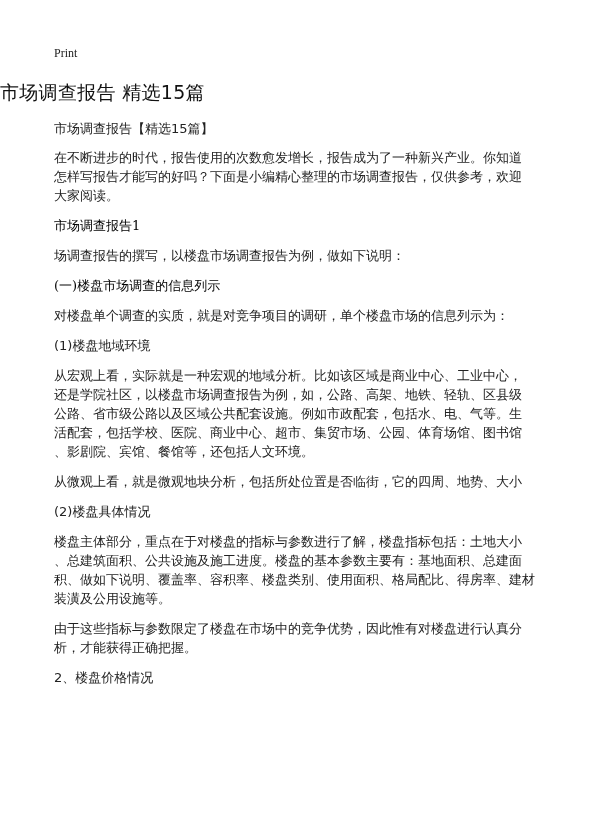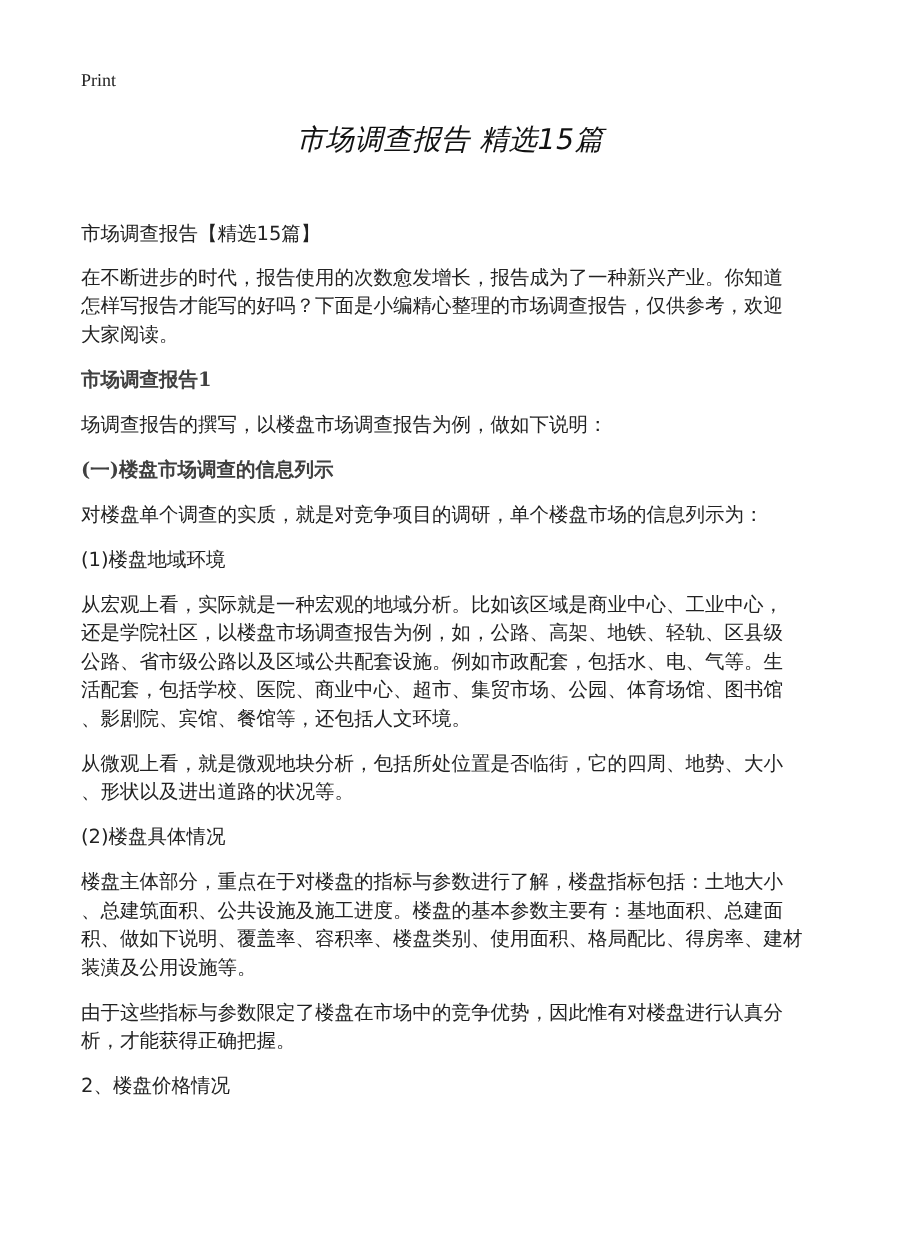--- a/index.html
+++ b/index.html
@@ -28,55 +28,53 @@
       top: 46px;
       font-family: "Liberation Serif", serif;
       font-size: 12px;
       color: #222;
     }
     .doc-title {
       position: absolute;
       left: 0;
       width: 600px;
       top: 80px;
-      text-align: center;
+      text-align: left;
       font-size: 19px;
       font-weight: normal;
       margin: 0;
       color: #111;
       letter-spacing: 0.3px;
-      font-style: italic;
     }
     .body-area {
       position: absolute;
       left: 54px;
       width: 500px;
       top: 120px;
-      margin-top: 28px;
     }
     .subtitle {
       font-size: 13px;
       line-height: 18px;
       margin: 0 0 10px 0;
       color: #222;
     }
     .para {
       font-size: 13px;
       line-height: 19px;
       margin: 0 0 11px 0;
       color: #222;
       text-align: justify;
     }
     .heading {
       font-family: "DejaVu Serif", serif;
       font-size: 13px;
-      font-weight: bold;
+      font-weight: normal;
       line-height: 19px;
       margin: 0 0 11px 0;
-      color: #404040;
+      color: #000000;
     }
     .line {
       display: block;
       white-space: nowrap;
     }
   </style>
 </head>
 <body>
 
 <div class="page">
@@ -113,21 +111,20 @@
     <p class="para">
       <span class="line">从宏观上看，实际就是一种宏观的地域分析。比如该区域是商业中心、工业中心，</span>
       <span class="line">还是学院社区，以楼盘市场调查报告为例，如，公路、高架、地铁、轻轨、区县级</span>
       <span class="line">公路、省市级公路以及区域公共配套设施。例如市政配套，包括水、电、气等。生</span>
       <span class="line">活配套，包括学校、医院、商业中心、超市、集贸市场、公园、体育场馆、图书馆</span>
       <span class="line">、影剧院、宾馆、餐馆等，还包括人文环境。</span>
     </p>
 
     <p class="para">
       <span class="line">从微观上看，就是微观地块分析，包括所处位置是否临街，它的四周、地势、大小</span>
-      <span class="line">、形状以及进出道路的状况等。</span>
     </p>
 
     <p class="para">(2)楼盘具体情况</p>
 
     <p class="para">
       <span class="line">楼盘主体部分，重点在于对楼盘的指标与参数进行了解，楼盘指标包括：土地大小</span>
       <span class="line">、总建筑面积、公共设施及施工进度。楼盘的基本参数主要有：基地面积、总建面</span>
       <span class="line">积、做如下说明、覆盖率、容积率、楼盘类别、使用面积、格局配比、得房率、建材</span>
       <span class="line">装潢及公用设施等。</span>
     </p>

